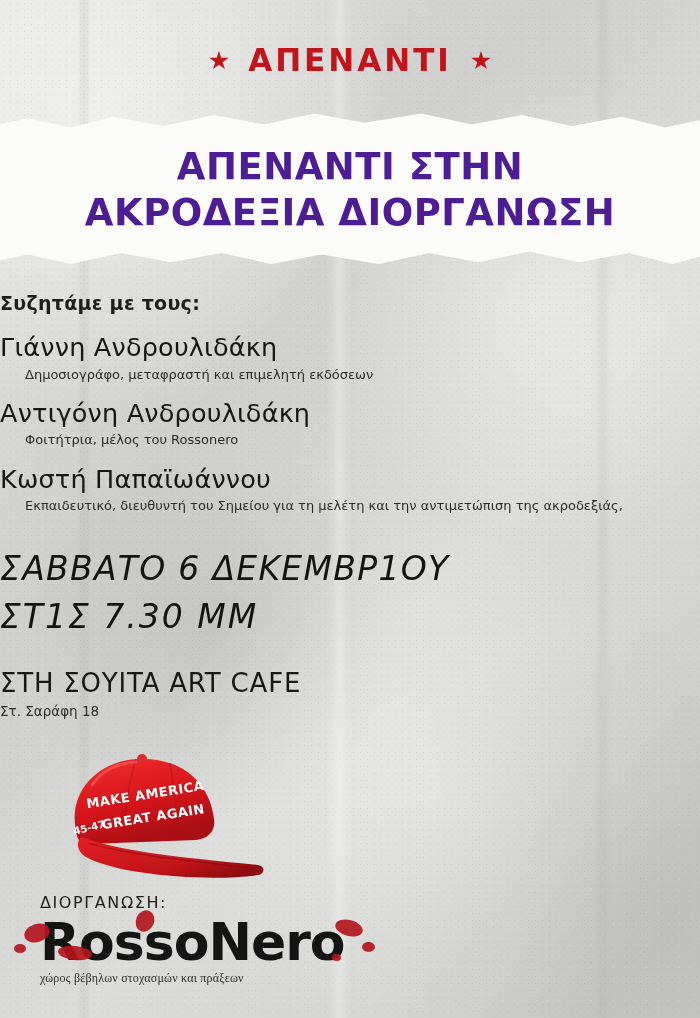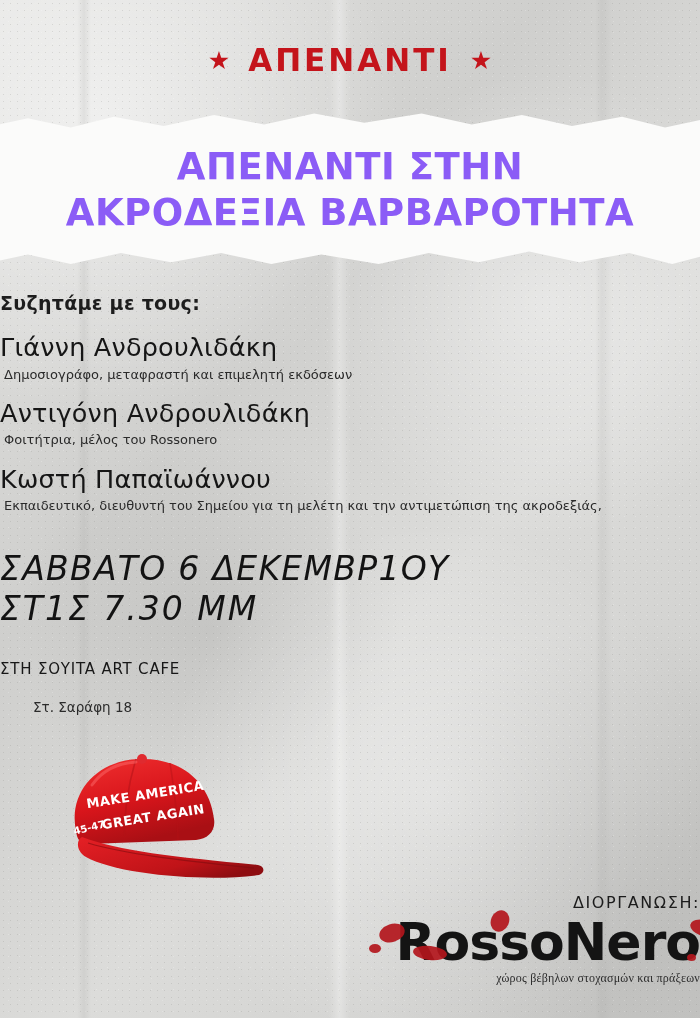--- a/index.html
+++ b/index.html
@@ -72,21 +72,21 @@
     display: flex;
     flex-direction: column;
     align-items: center;
     justify-content: center;
   }
   .headline {
     font-family: "DejaVu Sans", sans-serif;
     font-weight: bold;
     font-size: 37px;
     letter-spacing: 0.5px;
-    color: #8b5cf6;
+    color: #4c1d95;
     line-height: 1.22;
     white-space: nowrap;
   }
 
   
   .event-header {
     position: absolute;
     top: 42px;
     left: 0;
     right: 0;
@@ -134,66 +134,65 @@
     color: #161616;
     letter-spacing: 0.2px;
     line-height: 1.2;
   }
   .speaker-role {
     font-family: "DejaVu Sans", sans-serif;
     font-size: 13px;
     color: #2a2a2a;
     margin-top: 4px;
     line-height: 1.25;
-    padding: 0 4px;
+    padding: 0 25px;
   }
 
   .when {
     margin-top: 34px;
     font-family: "DejaVu Sans", sans-serif;
     font-size: 33px;
     color: #131313;
     letter-spacing: 1.3px;
     line-height: 1.24;
     font-style: italic;
   }
-  .when .line2 { letter-spacing: 2px; }
+  .when .line2 { letter-spacing: 2px; margin-top: 8px; }
 
   .venue {
     margin-top: 30px;
     font-family: "DejaVu Sans", sans-serif;
-    font-size: 15px;
+    font-size: 26px;
     color: #171717;
     letter-spacing: 0.8px;
   }
   .venue-address {
-    margin-top: 21px;
+    margin-top: 5px;
     font-family: "DejaVu Sans", sans-serif;
     font-size: 13.5px;
     color: #2b2b2b;
-    padding-left: 33px;
   }
 
   
   .cap {
     position: absolute;
     left: 58px;
     top: 745px;
     width: 215px;
     height: 135px;
     z-index: 5;
   }
 
   
   .organiser {
     position: absolute;
-    left: 13px; right: 0;
+    left: 0; right: 0;
     bottom: 32px;
     z-index: 4;
-    text-align: right;
+    text-align: left;
   }
   .org-label {
     font-family: "DejaVu Sans", sans-serif;
     font-size: 16px;
     letter-spacing: 1.6px;
     color: #1c1c1c;
     margin-bottom: 4px;
     margin-left: 40px;
   }
   .logo-row {
@@ -232,21 +231,21 @@
 
   <div class="event-header">
     <span class="star">★</span>
     <span class="etitle">ΑΠΕΝΑΝΤΙ</span>
     <span class="star">★</span>
   </div>
 
   <div class="paper-band band-top">
     <div class="paper-band-inner">
       <div class="headline">ΑΠΕΝΑΝΤΙ ΣΤΗΝ</div>
-      <div class="headline">ΑΚΡΟΔΕΞΙΑ ΒΑΡΒΑΡΟΤΗΤΑ</div>
+      <div class="headline">ΑΚΡΟΔΕΞΙΑ ΔIΟΡΓΑΝΩΣΗ</div>
     </div>
   </div>
 
   <div class="body-wrap">
 
     <div class="discuss-lead">Συζητάμε με τους:</div>
 
     <div class="speaker">
       <div class="speaker-name">Γιάννη Ανδρουλιδάκη</div>
       <div class="speaker-role">Δημοσιογράφο, μεταφραστή και επιμελητή εκδόσεων</div>

